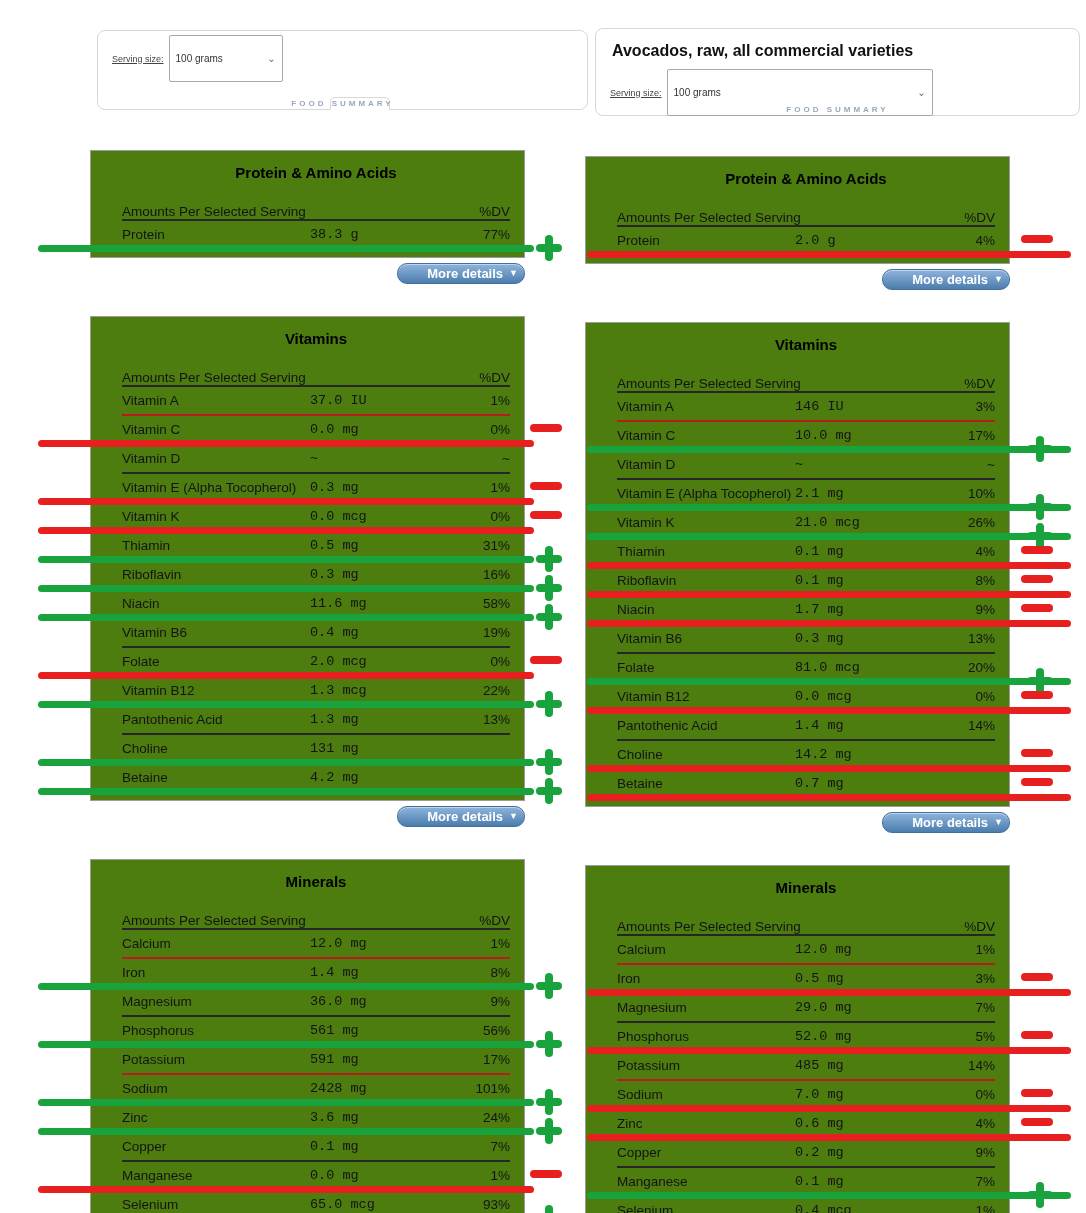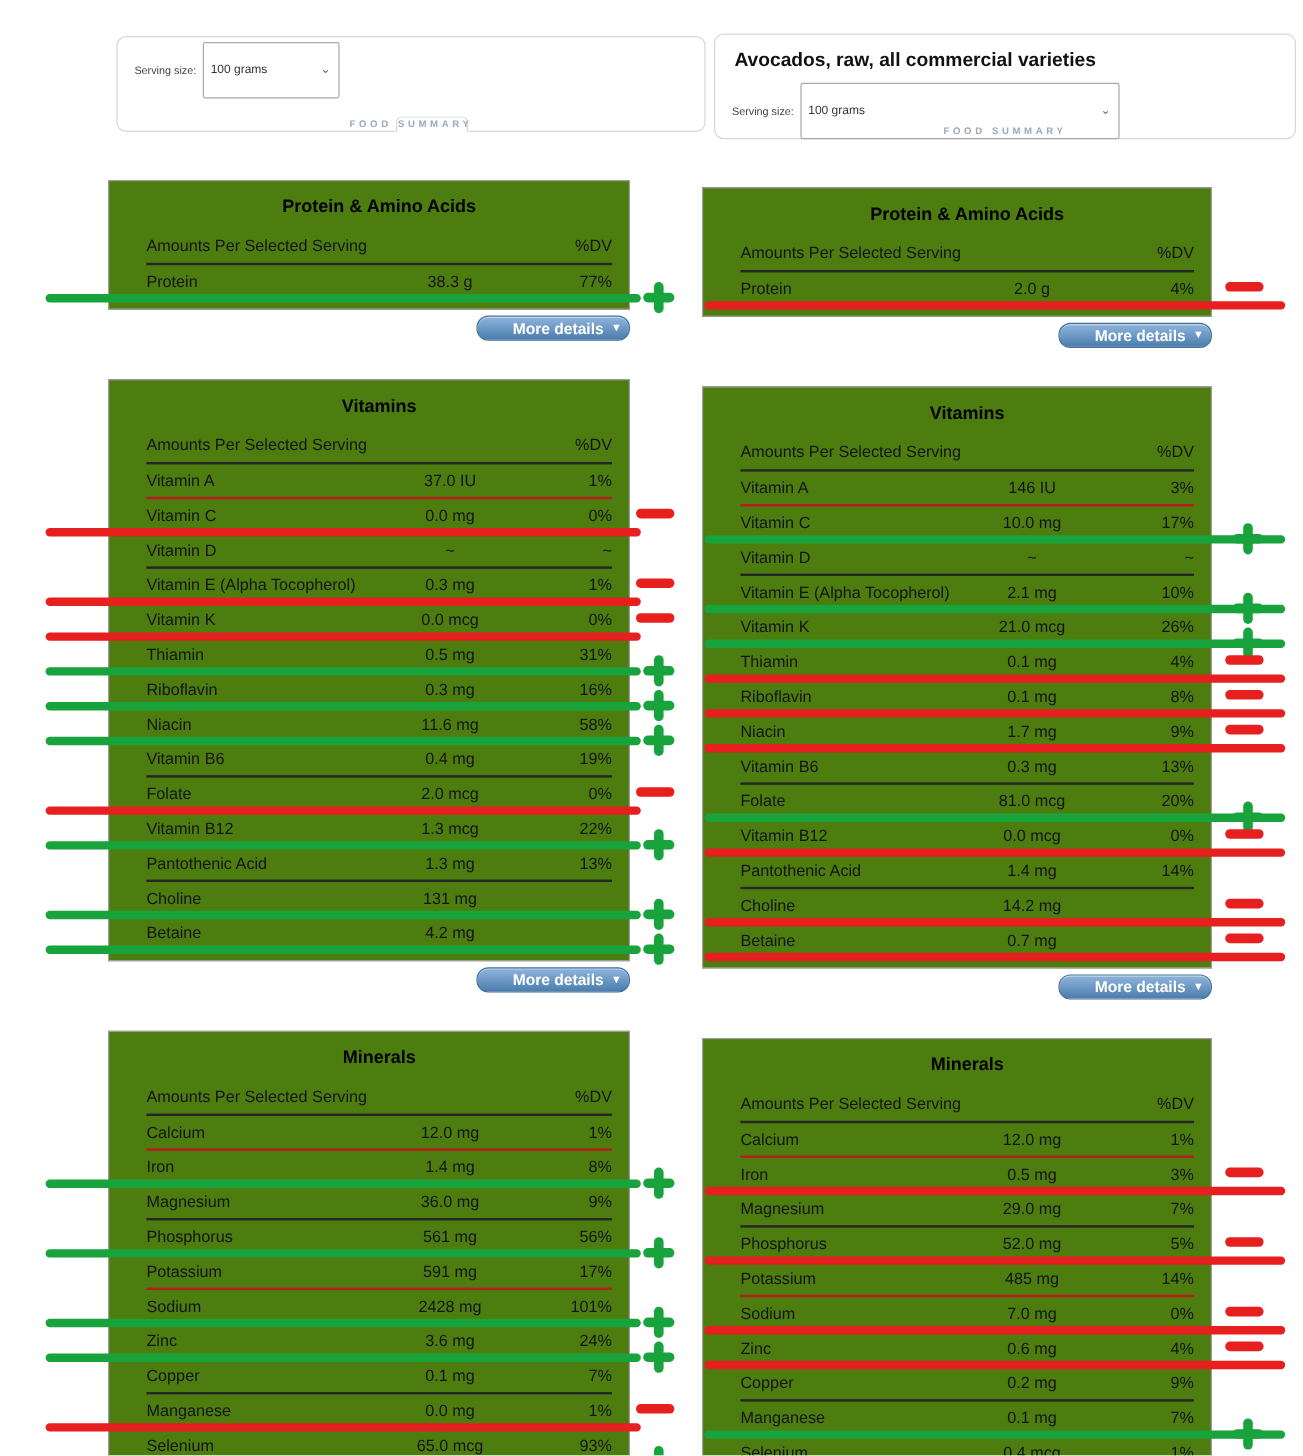--- a/index.html
+++ b/index.html
@@ -5,45 +5,45 @@
   html,body{margin:0;padding:0;background:#fff;}
   .page{position:relative;width:1086px;height:1213px;background:#fff;overflow:hidden;
         font-family:"Liberation Sans","DejaVu Sans",sans-serif;}
   
   .header-area{position:relative;height:150px;}
   .food-card{position:absolute;background:#fff;border:1px solid #d7d7d7;border-radius:8px;}
   .card-left{left:97px;top:30px;width:489px;height:78px;}
   .card-right{left:595px;top:28px;width:483px;height:86px;}
   .food-title{font-size:16px;font-weight:bold;color:#111;padding:13px 16px 5px;}
   .serving-row{padding:4px 14px;display:flex;align-items:center;gap:5px;}
-  .serving-label{font-size:9px;color:#444;}
+  .serving-label{font-size:9px;color:#444;text-decoration:underline;}
   .serving-select{display:inline-flex;justify-content:space-between;align-items:center;
         border:1px solid #a8a8a8;border-radius:2px;font-size:10px;color:#333;
         padding:16px 6px;background:#fff;height:13px;cursor:pointer;}
   .select-narrow{width:100px;}
   .select-wide{width:252px;}
   .sel-arrow{font-size:10px;color:#667;line-height:8px;}
   .tab-text{position:absolute;bottom:1px;left:0;right:0;text-align:center;
         font-size:8px;font-weight:bold;letter-spacing:3px;color:#9aa7bd;z-index:2;}
   .tab-notch{position:absolute;bottom:-1px;left:232px;width:58px;height:11px;background:#fff;
         border:1px solid #d7d7d7;border-bottom:1px solid #fff;border-radius:5px 5px 0 0;}
   
   .panels-grid{display:grid;grid-template-columns:435px 425px;column-gap:60px;
         margin-left:90px;align-items:start;}
   .cell{position:relative;margin-bottom:26px;}
   .cell-right{padding-top:6px;}
   .panel{background:#4d7c0f;border:1px solid #9c9c9c;position:relative;padding-left:17px;}
   .panel-title{text-align:center;font-weight:bold;font-size:15px;color:#000;padding:13px 0 9px;}
   .ptable{margin:0 14px;padding-bottom:7px;}
   .prow{display:flex;align-items:center;height:27px;border-bottom:2px solid #b91c1c;
         position:relative;font-size:13.5px;color:#141414;}
-  .phead{height:29px;border-bottom:2px solid #262626;}
+  .phead{height:29px;border-bottom:2px solid #262626;align-items:flex-end;}
   .prow.group-end{border-bottom-width:2px;border-bottom-color:#262626;}
   .pname{flex:1;white-space:nowrap;}
-  .pamt{width:130px;text-align:center;white-space:nowrap;}
+  .pamt{width:130px;text-align:left;white-space:nowrap;font-family:Liberation Mono, monospace;}
   .pdv{width:70px;text-align:right;white-space:nowrap;}
   
   .annot-line{position:absolute;height:7px;bottom:-4px;border-radius:5px;z-index:3;}
   .annot-line.good{background:var(--good);}
   .annot-line.bad{background:var(--bad);}
   .cell-left .annot-line{left:-84px;right:-24px;}
   .cell-right .annot-line{left:-30px;right:-76px;}
   .annot-mark{position:absolute;z-index:4;}
   .cell-left .annot-mark{right:-52px;}
   .cell-right .annot-mark{right:-58px;}

